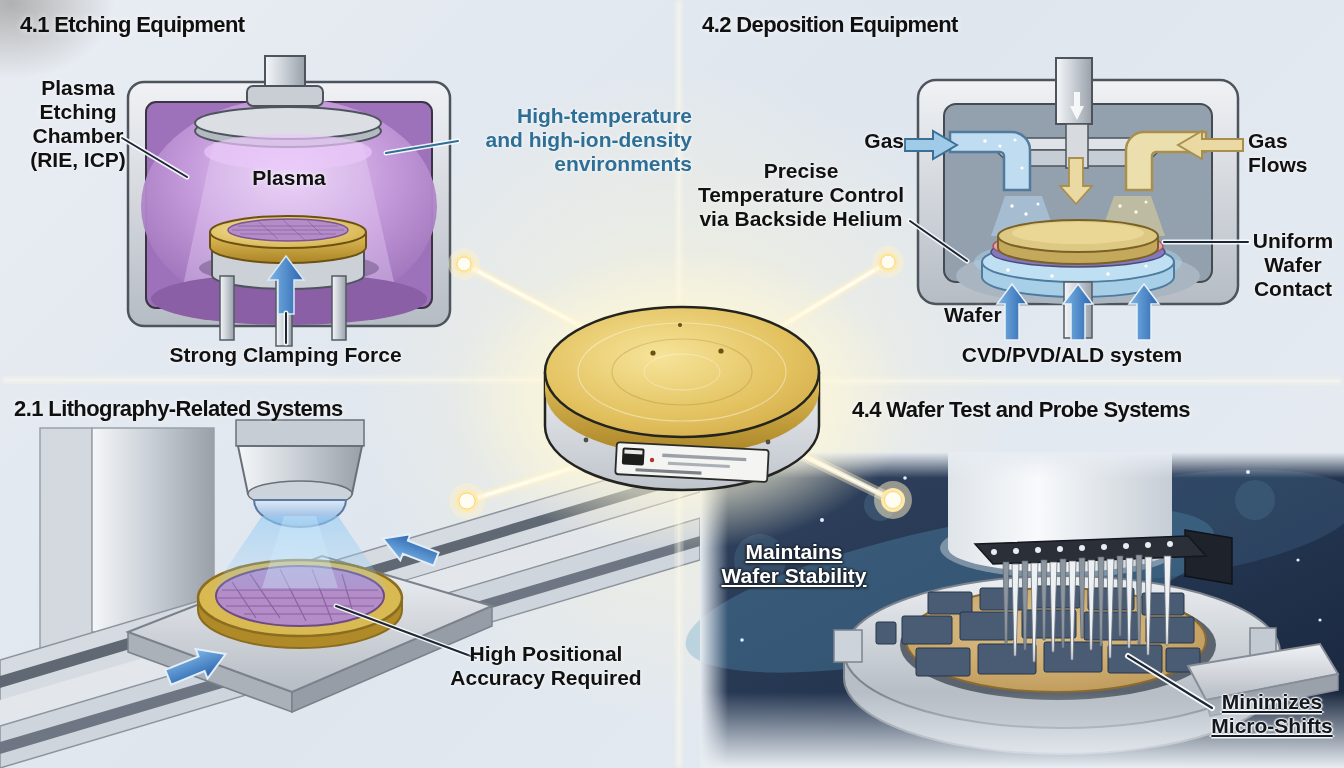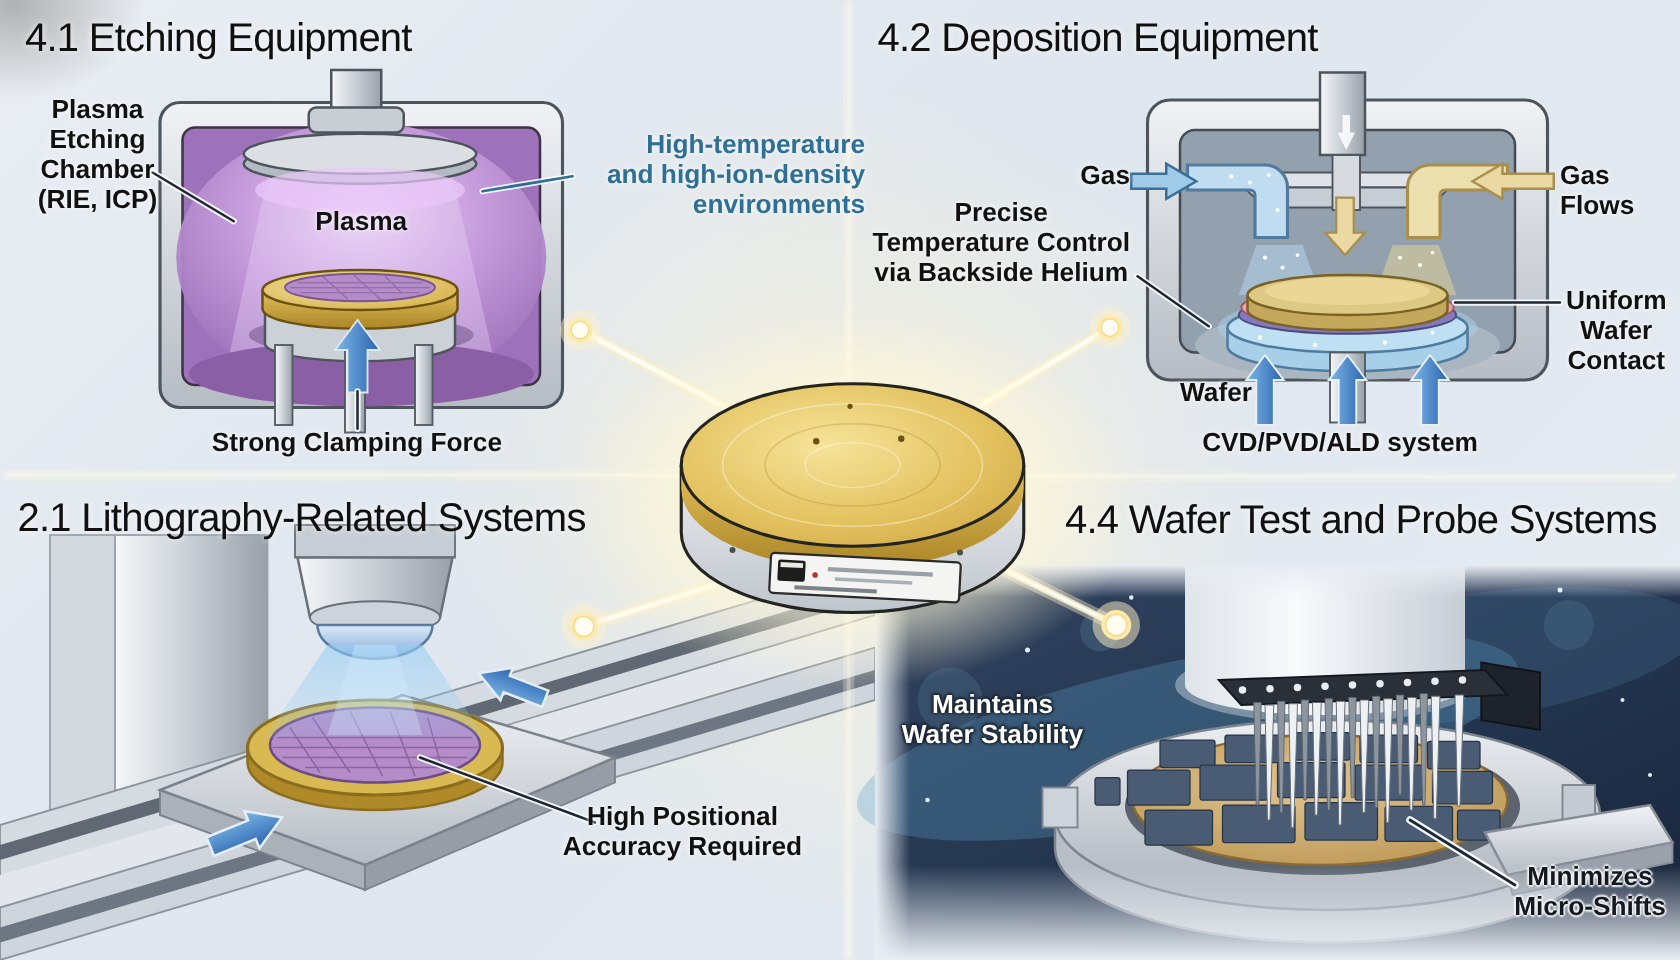--- a/index.html
+++ b/index.html
@@ -7,27 +7,27 @@
   .stage{position:relative;width:1344px;height:768px;overflow:hidden;
     background:
       radial-gradient(circle at 682px 395px, rgba(255,246,210,.65), rgba(255,246,210,0) 330px),
       linear-gradient(135deg,#e9edf3 0%,#dfe6ee 45%,#e7ecf2 100%);}
   .stage::before{content:'';position:absolute;left:-34px;top:-30px;width:150px;height:110px;
     background:radial-gradient(ellipse at 30% 30%, rgba(120,118,112,.5), rgba(120,118,112,0) 70%);}
   svg.layer{position:absolute;left:0;top:0;width:1344px;height:768px;}
   .label{position:absolute;font-weight:bold;color:var(--label-text,#111);font-size:21px;
     line-height:1.14;white-space:pre-line;text-align:center;
     text-shadow:0 0 5px rgba(255,255,255,.75),0 0 2px rgba(255,255,255,.6);}
-  .title{position:absolute;font-weight:normal;color:var(--title-text,#101010);font-size:32px;
+  .title{position:absolute;font-weight:bold;color:var(--title-text,#101010);font-size:22px;
     letter-spacing:-.6px;white-space:nowrap;text-shadow:0 0 6px rgba(255,255,255,.85);}
   .env{color:var(--environment-label,#2d6f96);text-align:right;}
   .on-dark-light{color:#ffffff;
     text-shadow:-1.5px 0 2px #1c2531,1.5px 0 2px #1c2531,0 -1.5px 2px #1c2531,0 1.5px 2px #1c2531;}
   .on-dark-dark{color:#15181c;
-    text-shadow:-1.5px 0 1.5px #f2f5f8,1.5px 0 1.5px #f2f5f8,0 -1.5px 1.5px #f2f5f8,0 1.5px 1.5px #f2f5f8;}
+    text-shadow:-1.5px 0 1.5px #f2f5f8,1.5px 0 1.5px #f2f5f8,0 -1.5px 1.5px #f2f5f8,0 1.5px 1.5px #f2f5f8;text-decoration:underline;}
   .al{text-align:left;} .ar{text-align:right;}
 </style>
 </head>
 <body>
 
 <div class="stage">
 
   <svg class="layer" viewBox="0 0 1344 768">
     <defs>
       <linearGradient id="silverV" x1="0" y1="0" x2="0" y2="1">
@@ -430,18 +430,18 @@
 via Backside Helium</div>
   <div class="label al" style="left:944px;top:303px;width:70px;">Wafer</div>
   <div class="label" style="left:960px;top:343px;width:224px;">CVD/PVD/ALD system</div>
   <div class="label" style="left:1250px;top:229px;width:86px;">Uniform
 Wafer
 Contact</div>
 
   <div class="label" style="left:444px;top:642px;width:204px;">High Positional
 Accuracy Required</div>
 
-  <div class="label on-dark-light" style="left:716px;top:552px;width:156px;">Maintains
+  <div class="label on-dark-light" style="left:716px;top:540px;width:156px;text-decoration:underline;">Maintains
 Wafer Stability</div>
   <div class="label on-dark-dark" style="left:1202px;top:690px;width:140px;">Minimizes
 Micro-Shifts</div>
 
 </div>
 
 </body></html>

